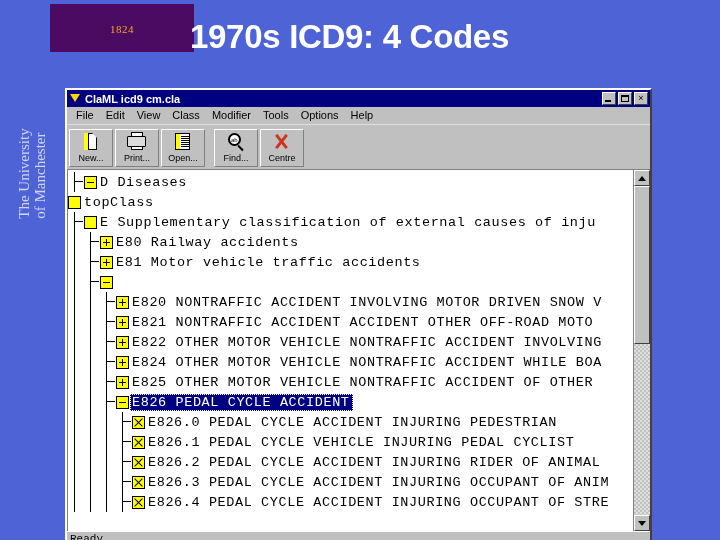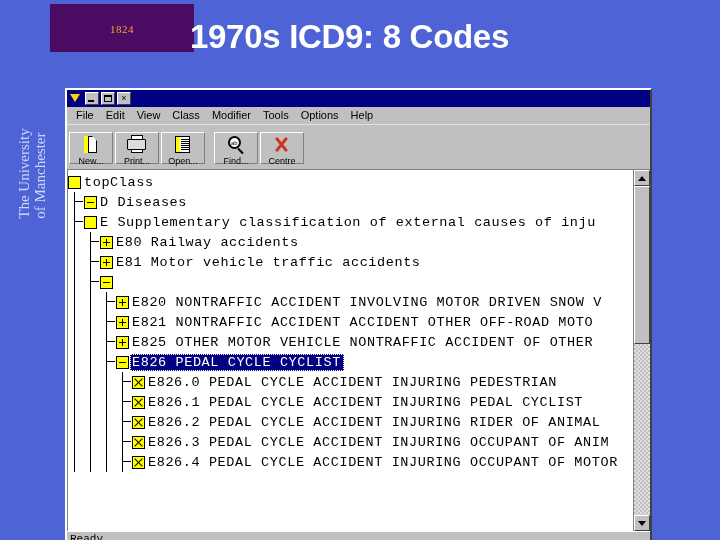--- a/index.html
+++ b/index.html
@@ -180,21 +180,21 @@
     background: #c0c0c0;
     display: flex;
     align-items: center;
     padding: 2px 2px 0 2px;
     flex: none;
     border-top: 1px solid #dfdfdf;
   }
   .tb-sep { width: 7px; }
   .tb-btn {
     width: 44px;
-    height: 32px;
+    height: 38px;
     background: #c0c0c0;
     border-top: 1px solid #ffffff;
     border-left: 1px solid #ffffff;
     border-right: 1px solid #808080;
     border-bottom: 1px solid #808080;
     box-sizing: border-box;
     display: flex;
     flex-direction: column;
     align-items: center;
     justify-content: flex-start;
@@ -432,28 +432,29 @@
 
 <div id="slide-bg"></div>
 
 <div id="uom-logo">
   <div class="logo-year">1824</div>
 </div>
 
 <div id="uom-vertical">The University
 of Manchester</div>
 
-<div id="slide-title">1970s ICD9: 8 Codes</div>
+<div id="slide-title">1970s ICD9: 4 Codes</div>
 
 <div id="app-window">
 
   <div id="title-bar">
     <span class="app-icon">
         <span class="bird"></span>
       </span>
+    <span class="title-text">ClaML  icd9 cm.cla</span>
     <span class="win-btns">
       <span class="win-btn">
           <span class="glyph-min"></span>
         </span>
       <span class="win-btn">
           <span class="glyph-max"></span>
         </span>
       <span class="win-btn">
           <span class="glyph-close">×</span>
         </span>
@@ -503,39 +504,39 @@
       <span class="tb-icon">
           <span class="ic-centre"></span>
         </span>
       <span class="tb-label">Centre</span>
     </div>
   </div>
 
   <div id="tree-pane">
     <div id="tree-scroll">
         <div class="tree-row">
+          <span class="tree-indent" style="width: 16px;">
+            <span class="vline" style="left: 6px;"></span>
+            <span class="elbow" style="left: 6px;"></span>
+          </span>
+          <span class="expander minus">
+            <span class="h"></span>
+          </span>
+          <span class="row-label">D Diseases</span>
+        </div>
+        <div class="tree-row">
           <span class="tree-indent" style="width: 0px;"></span>
           <span class="expander none"></span>
           <span class="row-label">topClass</span>
         </div>
         <div class="tree-row">
           <span class="tree-indent" style="width: 16px;">
             <span class="vline" style="left: 6px;"></span>
             <span class="elbow" style="left: 6px;"></span>
           </span>
-          <span class="expander minus">
-            <span class="h"></span>
-          </span>
-          <span class="row-label">D Diseases</span>
-        </div>
-        <div class="tree-row">
-          <span class="tree-indent" style="width: 16px;">
-            <span class="vline" style="left: 6px;"></span>
-            <span class="elbow" style="left: 6px;"></span>
-          </span>
           <span class="expander none"></span>
           <span class="row-label">E Supplementary classification of external causes of inju</span>
         </div>
         <div class="tree-row">
           <span class="tree-indent" style="width: 32px;">
             <span class="vline" style="left: 6px;"></span>
             <span class="vline" style="left: 22px;"></span>
             <span class="elbow" style="left: 22px;"></span>
           </span>
           <span class="expander plus">
@@ -596,33 +597,59 @@
           <span class="tree-indent" style="width: 48px;">
             <span class="vline" style="left: 6px;"></span>
             <span class="vline" style="left: 22px;"></span>
             <span class="vline" style="left: 38px;"></span>
             <span class="elbow" style="left: 38px;"></span>
           </span>
           <span class="expander plus">
             <span class="h"></span>
             <span class="v"></span>
           </span>
+          <span class="row-label">E822 OTHER MOTOR VEHICLE NONTRAFFIC ACCIDENT INVOLVING</span>
+        </div>
+        <div class="tree-row">
+          <span class="tree-indent" style="width: 48px;">
+            <span class="vline" style="left: 6px;"></span>
+            <span class="vline" style="left: 22px;"></span>
+            <span class="vline" style="left: 38px;"></span>
+            <span class="elbow" style="left: 38px;"></span>
+          </span>
+          <span class="expander plus">
+            <span class="h"></span>
+            <span class="v"></span>
+          </span>
+          <span class="row-label">E824 OTHER MOTOR VEHICLE NONTRAFFIC ACCIDENT WHILE BOA</span>
+        </div>
+        <div class="tree-row">
+          <span class="tree-indent" style="width: 48px;">
+            <span class="vline" style="left: 6px;"></span>
+            <span class="vline" style="left: 22px;"></span>
+            <span class="vline" style="left: 38px;"></span>
+            <span class="elbow" style="left: 38px;"></span>
+          </span>
+          <span class="expander plus">
+            <span class="h"></span>
+            <span class="v"></span>
+          </span>
           <span class="row-label">E825 OTHER MOTOR VEHICLE NONTRAFFIC ACCIDENT OF OTHER</span>
         </div>
         <div class="tree-row selected">
           <span class="tree-indent" style="width: 48px;">
             <span class="vline" style="left: 6px;"></span>
             <span class="vline" style="left: 22px;"></span>
             <span class="vline" style="left: 38px;"></span>
             <span class="elbow" style="left: 38px;"></span>
           </span>
           <span class="expander minus">
             <span class="h"></span>
           </span>
-          <span class="row-label">E826 PEDAL CYCLE CYCLIST</span>
+          <span class="row-label">E826 PEDAL CYCLE ACCIDENT</span>
         </div>
         <div class="tree-row">
           <span class="tree-indent" style="width: 64px;">
             <span class="vline" style="left: 6px;"></span>
             <span class="vline" style="left: 22px;"></span>
             <span class="vline" style="left: 38px;"></span>
             <span class="vline" style="left: 54px;"></span>
             <span class="elbow" style="left: 54px;"></span>
           </span>
           <span class="expander x">
@@ -636,21 +663,21 @@
             <span class="vline" style="left: 6px;"></span>
             <span class="vline" style="left: 22px;"></span>
             <span class="vline" style="left: 38px;"></span>
             <span class="vline" style="left: 54px;"></span>
             <span class="elbow" style="left: 54px;"></span>
           </span>
           <span class="expander x">
             <span class="x1"></span>
             <span class="x2"></span>
           </span>
-          <span class="row-label">E826.1 PEDAL CYCLE ACCIDENT INJURING PEDAL CYCLIST</span>
+          <span class="row-label">E826.1 PEDAL CYCLE VEHICLE INJURING PEDAL CYCLIST</span>
         </div>
         <div class="tree-row">
           <span class="tree-indent" style="width: 64px;">
             <span class="vline" style="left: 6px;"></span>
             <span class="vline" style="left: 22px;"></span>
             <span class="vline" style="left: 38px;"></span>
             <span class="vline" style="left: 54px;"></span>
             <span class="elbow" style="left: 54px;"></span>
           </span>
           <span class="expander x">
@@ -678,21 +705,21 @@
             <span class="vline" style="left: 6px;"></span>
             <span class="vline" style="left: 22px;"></span>
             <span class="vline" style="left: 38px;"></span>
             <span class="vline" style="left: 54px;"></span>
             <span class="elbow" style="left: 54px;"></span>
           </span>
           <span class="expander x">
             <span class="x1"></span>
             <span class="x2"></span>
           </span>
-          <span class="row-label">E826.4 PEDAL CYCLE ACCIDENT INJURING OCCUPANT OF MOTOR</span>
+          <span class="row-label">E826.4 PEDAL CYCLE ACCIDENT INJURING OCCUPANT OF STRE</span>
         </div>
       </div>
     <div id="vscroll">
       <div class="sb-arrow">
           <span class="tri-up"></span>
         </div>
       <div class="sb-track">
         <div class="sb-thumb"></div>
       </div>
       <div class="sb-arrow">

